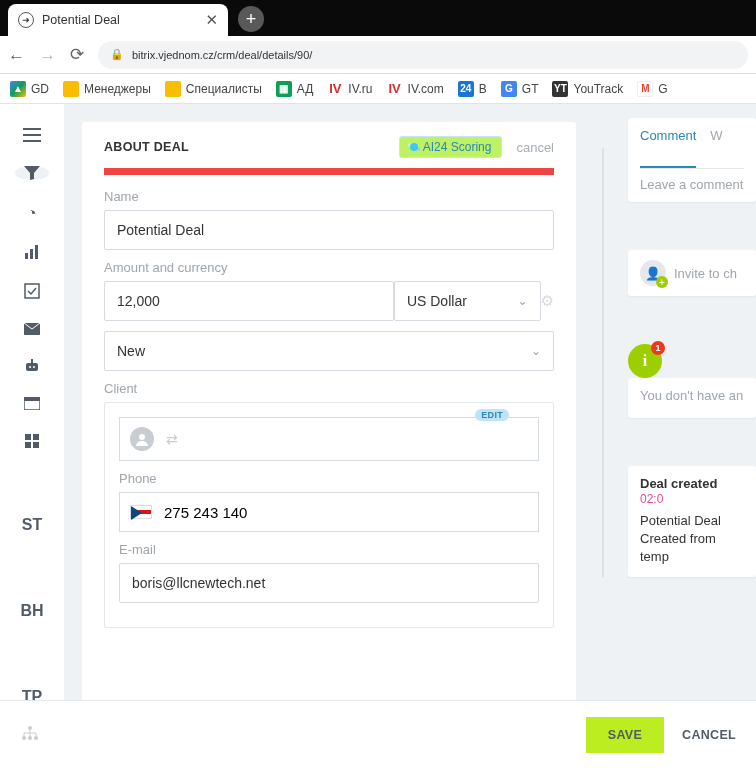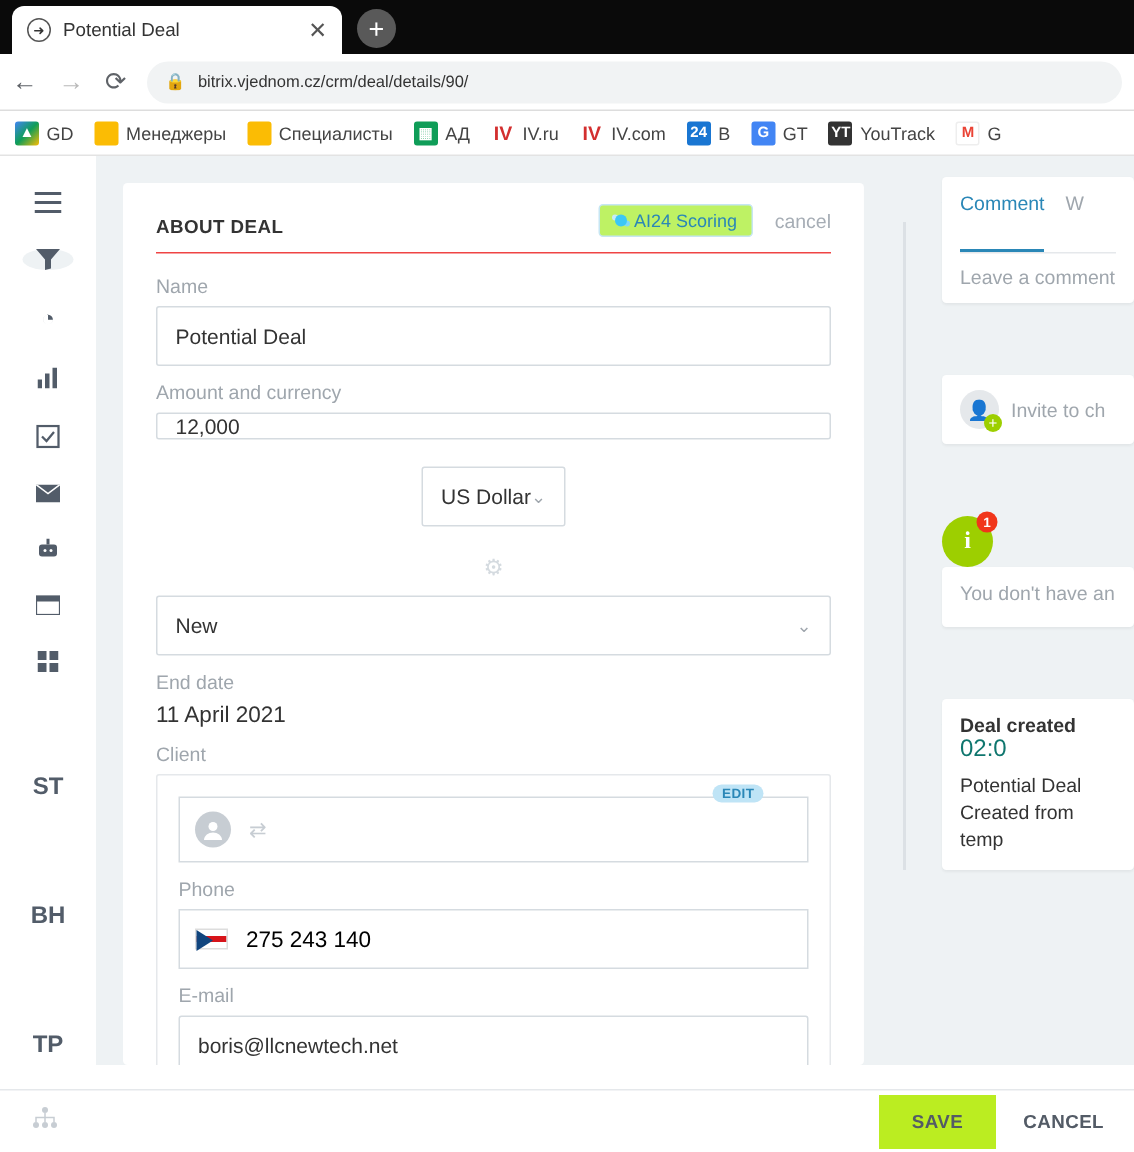--- a/index.html
+++ b/index.html
@@ -32,31 +32,31 @@
 .left-rail { width: 64px; background: #fff; display: flex; flex-direction: column; align-items: center; padding-top: 24px; gap: 24px; }
 .rail-item { color: #525c69; font-size: 15px; width: 34px; height: 34px; display: flex; align-items: center; justify-content: center; cursor:pointer;}
 .rail-item.hamburger svg{width:18px;height:14px;}
 .rail-item.filter-active { background: #eef2f4; border-radius: 50%; }
 .rail-text { font-size: 16px; font-weight: 600; color: #525c69; margin-top: 44px; }
 .rail-chevron { width:22px;height:22px;border-radius:50%;background:#525c69;color:#fff;display:flex;align-items:center;justify-content:center;font-size:11px;}
 
 
 .main-col { flex: 1; padding: 18px 10px 0 18px; overflow: hidden; }
 .form-card { background: #fff; border-radius: 3px; padding: 14px 22px; height: 100%; overflow-y: auto; }
-.card-header { display: flex; justify-content: space-between; align-items: flex-end; border-bottom: 1px solid #ef4444; padding-bottom: 10px; margin-bottom: 14px; }
+.card-header { display: flex; justify-content: space-between; align-items: center; border-bottom: 7px solid #ef4444; padding-bottom: 10px; margin-bottom: 14px; }
 .card-title { font-size: 12.5px; font-weight: 700; color: #333; letter-spacing: 0.3px; }
 .header-actions { display: flex; align-items: center; gap: 14px; }
 .scoring-pill { border: 1px solid #c6e6f3; background: #bef264; color: #2a87b7; font-size: 12px; padding: 3px 10px; border-radius: 3px; display:flex;align-items:center;gap:5px;}
 .scoring-pill::before{content:"";width:8px;height:8px;background:#3bc8f5;border-radius:50%;box-shadow:-4px -2px 0 -2px #c5ecfa, 4px 2px 0 -2px #7ed9f8;}
 .cancel-link { color: #a6adb5; font-size: 13px; cursor:pointer;}
 
 .field-label { font-size: 13px; color: #9fa6ad; margin-bottom: 6px; display:block;}
 .form-input { width: 100%; height: 40px; border: 1px solid #d5dbe0; border-radius: 2px; padding: 0 12px; font-size: 14px; color: #333; background: #fff; }
 .form-row { margin-bottom: 10px; }
-.amount-row { display: flex; gap: 18px; align-items: center; flex-direction: column; }
+.amount-row { display: flex; gap: 0; align-items: center; }
 .amount-row .form-input:first-child { flex: 1.8; }
 .currency-sel { flex: 1; position: relative; }
 .sel-box { height: 40px; border: 1px solid #d5dbe0; border-radius: 2px; padding: 0 12px; display: flex; align-items: center; justify-content: space-between; font-size: 14px; color: #333; cursor:pointer; background:#fff;}
 .chev { color: #9fa6ad; font-size: 12px; }
 .gear { color: #d5dbe0; font-size: 15px; cursor:pointer;}
 .static-val { font-size: 15px; color: #333; margin-top: 2px; }
 
 .nested-card { border: 1px solid #e5e8eb; border-radius: 2px; padding: 14px; margin-top: 6px; }
 .contact-box { position: relative; }
 .edit-badge { position: absolute; right: 30px; top: -8px; background: #bfe4f6; color: #2a87b7; font-size: 9px; font-weight: 600; padding: 1px 6px; border-radius: 8px; letter-spacing: 0.3px;}
@@ -81,25 +81,25 @@
 .tl-node { position: relative; margin-bottom: 48px; min-height: 34px; }
 .tl-card { background: #fff; border-radius: 3px; padding: 10px 12px; font-size: 13px; color: #333; min-height: 40px; box-shadow: 0 1px 2px rgba(0,0,0,0.05); position: relative; }
 .tl-tabs { display: flex; gap: 14px; border-bottom: 1px solid #e5e8eb; margin-bottom: 8px; }
 .tl-tab { font-size: 13px; color: #9fa6ad; padding-bottom: 23px; cursor:pointer;}
 .tl-tab.active { color: #2a87b7; border-bottom: 2px solid #2a87b7; font-weight: 500; }
 .tl-muted { color: #9fa6ad; font-size: 13px; }
 .invite-row { display:flex; align-items:center; gap:8px;}
 .invite-avatar { width:26px;height:26px;border-radius:50%;background:#e5e8eb;display:flex;align-items:center;justify-content:center;color:#9fa6ad;position:relative;}
 .invite-avatar::after{content:"+";position:absolute;right:-2px;bottom:-2px;width:12px;height:12px;border-radius:50%;background:#9dcf00;color:#fff;font-size:10px;display:flex;align-items:center;justify-content:center;}
 .dc-title { font-weight: 600; font-size: 13px; }
-.dc-time { color: #0f766e; font-size: 16px; }
+.dc-time { color: #ec4899; font-size: 12px; }
 .dc-body { font-size: 13px; color: #333; margin-top: 6px; line-height: 1.4;}
 
 
-.bottom-bar { position: absolute; bottom: 0; left: 0; right: 0; height: 42px; background: #fff; border-top: 1px solid #e5e8eb; display: flex; align-items: center; justify-content: flex-end; padding: 0 20px; gap: 18px; }
+.bottom-bar { position: absolute; bottom: 0; left: 0; right: 0; height: 68px; background: #fff; border-top: 1px solid #e5e8eb; display: flex; align-items: center; justify-content: flex-end; padding: 0 20px; gap: 18px; }
 .save-btn { background: #bbed21; color: #535b66; font-weight: 700; font-size: 12.5px; padding: 11px 22px; border: none; cursor: pointer; letter-spacing: 0.3px;}
 .cancel-btn { background: none; border: none; color: #535b66; font-weight: 700; font-size: 12.5px; cursor: pointer; letter-spacing: 0.3px;}
 .sitemap-icon { position: absolute; left: 22px; color: #c7cdd3; font-size: 16px;}
 
 ::-webkit-scrollbar{width:0;}
 </style>
 </head>
 <body>
 
 <div class="browser-top">
@@ -263,24 +263,20 @@
         </div>
       </div>
 
       <div class="form-row">
         <div class="sel-box">
           <span>New</span>
           <span class="chev">⌄</span>
         </div>
       </div>
 
-      <div class="form-row">
-        <span class="field-label">End date</span>
-        <div class="static-val">11 April 2021</div>
-      </div>
 
       <span class="field-label">Client</span>
       <div class="nested-card">
         <div class="form-row contact-box">
           <span class="edit-badge">EDIT</span>
           <div class="contact-inner">
             <span class="avatar-circle">
               <svg width="14" height="14" viewBox="0 0 14 14">
                   <circle cx="7" cy="5" r="3" fill="#fff"></circle>
                   <path d="M1 14c0-3 3-5 6-5s6 2 6 5" fill="#fff"></path>

